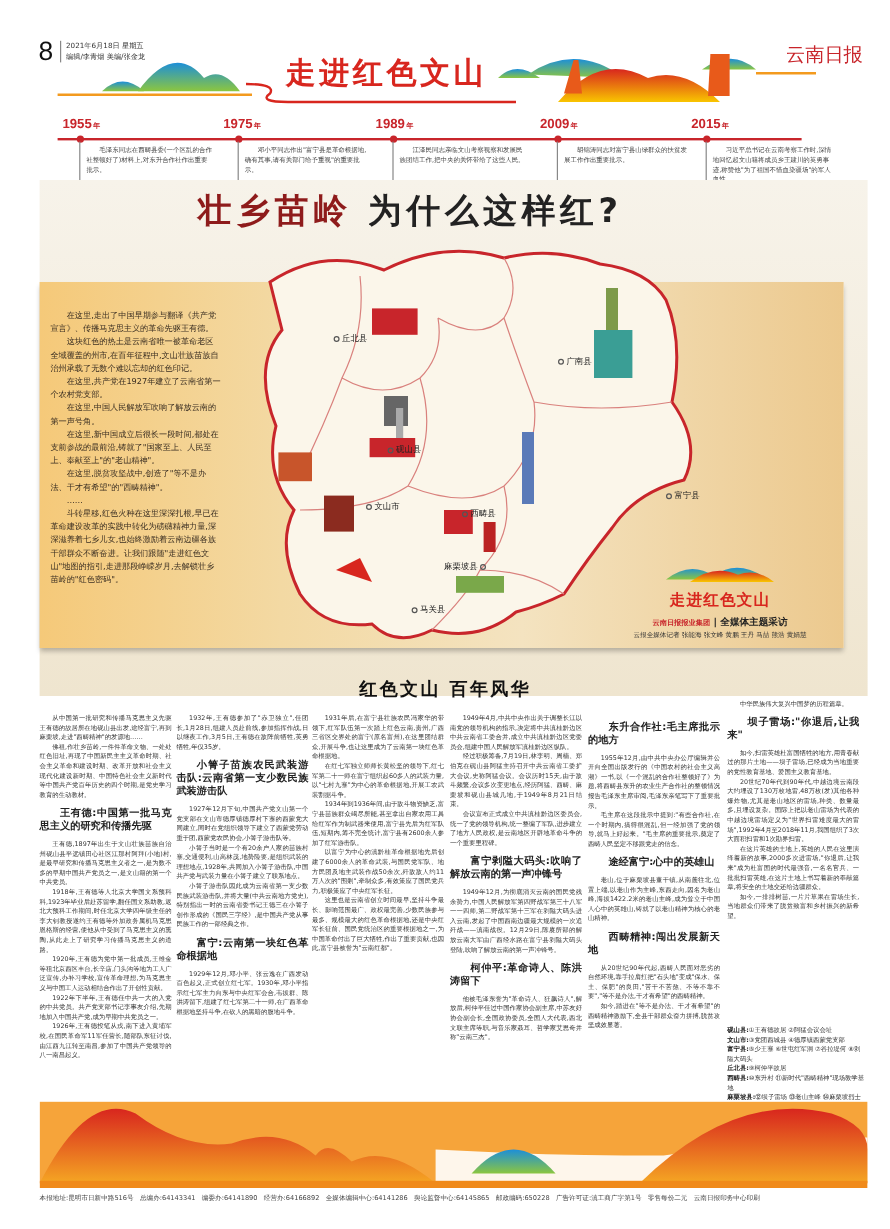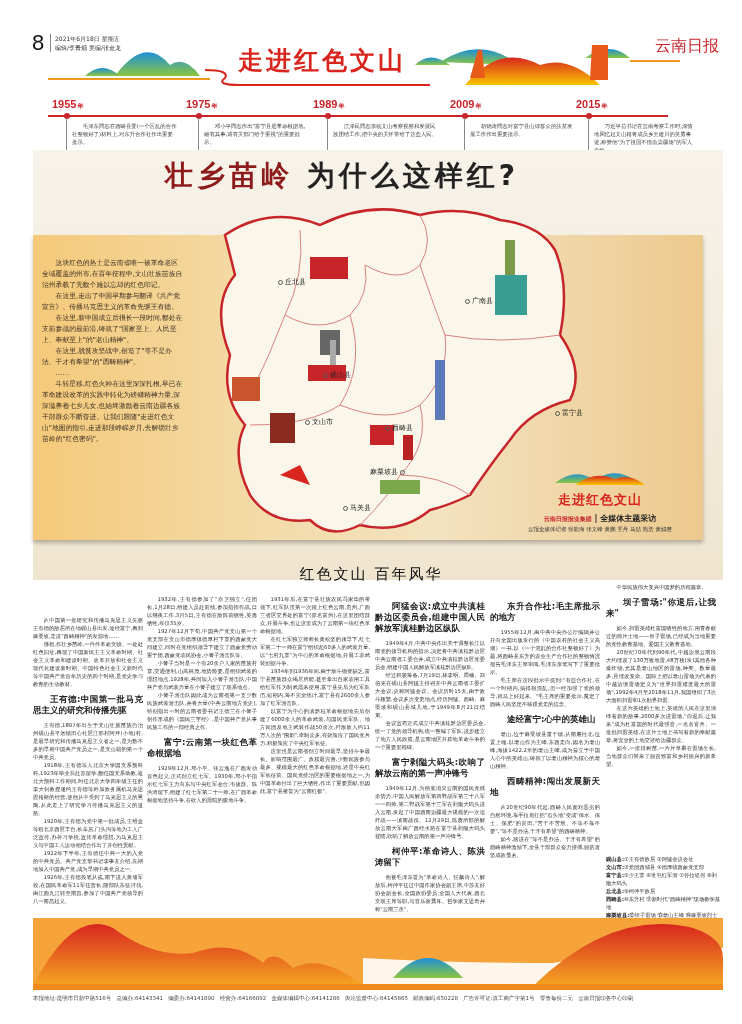--- a/index.html
+++ b/index.html
@@ -21,21 +21,21 @@
 .headline{left:165px;top:157px;font-size:28px;font-weight:bold;color:#222;letter-spacing:4px}
 .headline .red{color:#8e1b1b;font-family:"DejaVu Serif",serif;}
 .intro{left:42px;top:258px;width:142px;font-size:6.8px;line-height:11px;color:#3a2e22}
 .intro p{text-indent:2em}
 .place{font-size:7px;color:#222;display:flex;align-items:center;gap:2px}
 .place .dot{width:5px;height:5px;border:1px solid #555;border-radius:50%}
 .promo{left:515px;top:465px;width:170px;text-align:center}
 .promo-title{font-size:13px;color:#d8261e;font-weight:bold;letter-spacing:1px}
 .promo-sub{font-size:8px;font-weight:bold;color:#222;margin-top:4px}
 .promo-credits{font-size:5.5px;color:#333;margin-top:2px}
-.sec-title{left:0;top:565px;width:742px;text-align:center;font-size:15px;font-weight:normal;letter-spacing:2px;color:#111}
+.sec-title{left:0;top:565px;width:742px;text-align:center;font-size:15px;font-weight:bold;letter-spacing:2px;color:#111}
 .col{font-size:5.3px;line-height:8px;color:#333;width:110px;text-align:justify}
 .col p{text-indent:2em}
 .col h3{font-size:8.5px;line-height:11px;font-weight:bold;color:#222;margin:6px 0 5px;text-indent:2em}
 .footer-hills{left:33px;top:918px;width:690px;height:72px}
 .footer-text{left:33px;top:995px;width:690px;font-size:5.5px;color:#444;white-space:nowrap}
 .legend{font-size:5.3px;line-height:8px;color:#333}
 .legend b{color:#222}
 </style>
 </head>
 <body>
@@ -109,22 +109,24 @@
 
 <div class="abs mapbg"></div>
 <div class="abs scroll"></div>
 
 <div class="abs headline">
   <span class="red">壮乡苗岭</span>
   <span>为什么这样红?</span>
 </div>
 
 <div class="abs intro">
+  <p>在这里,走出了中国早期参与翻译《共产党宣言》、传播马克思主义的革命先驱王有德。</p>
   <p>这块红色的热土是云南省唯一被革命老区全域覆盖的州市,在百年征程中,文山壮族苗族自治州承载了无数个难以忘却的红色印记。</p>
-  <p>在这里,走出了中国早期参与翻译《共产党宣言》、传播马克思主义的革命先驱王有德。</p>
+  <p>在这里,共产党在1927年建立了云南省第一个农村党支部。</p>
+  <p>在这里,中国人民解放军吹响了解放云南的第一声号角。</p>
   <p>在这里,新中国成立后很长一段时间,都处在支前参战的最前沿,铸就了"国家至上、人民至上、奉献至上"的"老山精神"。</p>
   <p>在这里,脱贫攻坚战中,创造了"等不是办法、干才有希望"的"西畴精神"。</p>
   <p>……</p>
   <p>斗转星移,红色火种在这里深深扎根,早已在革命建设改革的实践中转化为磅礴精神力量,深深滋养着七乡儿女,也始终激励着云南边疆各族干部群众不断奋进。让我们跟随"走进红色文山"地图的指引,走进那段峥嵘岁月,去解锁壮乡苗岭的"红色密码"。</p>
 </div>
 
 <svg class="abs" style="left:190px;top:195px" width="420" height="370">
   <path d="M35 40 Q80 10 130 30 Q180 5 230 20 Q270 10 310 25 Q350 30 365 55 Q380 90 370 140 Q395 175 380 205 Q340 215 320 245 Q300 270 280 300 Q260 310 240 315 Q210 340 170 330 Q140 345 120 325 Q80 330 60 300 Q40 260 55 230 Q30 200 40 160 Q20 110 45 80 Z" fill="#fbf6ea" stroke="#c8252b" stroke-width="2.5"></path>
   <path d="M110 35 Q115 80 95 120 Q130 140 160 120 Q180 100 175 70 M175 70 Q210 90 230 70 Q245 45 230 20 M95 120 Q80 160 60 200 M160 120 Q175 170 150 210 Q120 230 60 230 M150 210 Q200 230 230 210 Q260 180 255 140 Q240 100 230 70 M255 140 Q310 150 370 140 M230 210 Q240 250 210 280 Q200 300 170 330 M210 280 Q250 280 280 300" fill="none" stroke="#d9817d" stroke-width="1"></path>
   <rect x="120" y="62" width="38" height="22" fill="#c8252b"></rect>
@@ -180,50 +182,50 @@
     <path d="M10 18 Q30 2 50 15 Q70 0 95 18 Z" fill="url(#gblue)"></path>
     <path d="M30 20 Q50 5 70 14 Q85 8 100 20 Z" fill="url(#gred)"></path>
   </svg>
   <div class="promo-title">走进红色文山</div>
   <div class="promo-sub"><span style="color:#c8252b;font-size:6px">云南日报报业集团</span> | <span>全媒体主题采访</span></div>
   <div class="promo-credits">云报全媒体记者 张能海 张文峰 黄鹏 王丹 马喆 熊浩 黄娟慧</div>
 </div>
 
 <div class="abs sec-title">红色文山 百年风华</div>
 
-<div class="abs col" style="left:33px;top:616px">
+<div class="abs col" style="left:33px;top:595px">
   <p>从中国第一批研究和传播马克思主义先驱王有德的故居所在地砚山县出发,途经富宁,再到麻栗坡,走进"西畴精神"的发源地……</p>
   <p>佛祖,作壮乡苗岭,一件件革命文物、一处处红色旧址,再现了中国新民主主义革命时期、社会主义革命和建设时期、改革开放和社会主义现代化建设新时期、中国特色社会主义新时代等中国共产党百年历史的四个时期,是党史学习教育的生动教材。</p>
   <h3>王有德:中国第一批马克思主义的研究和传播先驱</h3>
   <p>王有德,1897年出生于文山壮族苗族自治州砚山县平远镇田心社区江那村阿拜(小地)村,是最早研究和传播马克思主义者之一,是为数不多的早期中国共产党员之一,是文山籍的第一个中共党员。</p>
   <p>1918年,王有德等人北京大学国文系预科科,1923年毕业后赴苏留学,翻任国文系助教,返北大预科工作期间,时任北京大学四年级主任的李大钊教授遂约王有德等外加政务属机马克思恩格斯的经营,使他从中受到了马克思主义的熏陶,从此走上了研究学习传播马克思主义的道路。</p>
   <p>1920年,王有德为党中第一批成员,王维金等租北京西区丰台,长辛店,门头沟等地为工人广泛宣传,办补习学校,宣传革命理想,为马克思主义与中国工人运动相结合作出了开创性贡献。</p>
   <p>1922年下半年,王有德任中共一大的入党的中共党员。共产党支部书记李事友介绍,先期地加入中国共产党,成为早期中共党员之一。</p>
   <p>1926年,王有德投笔从戎,南下进入黄埔军校,在国民革命军11军任营长,随部队东征讨伐,由江西九江转至南昌,参加了中国共产党领导的八一南昌起义。</p>
 </div>
 
 <div class="abs col" style="left:147px;top:595px">
   <p>1932年,王有德参加了"赤卫独立",任团长,1月28日,组建人员赴前线,参加指挥作战,日以继夜工作,3月5日,王有德在敌阵前牺牲,英勇牺牲,年仅35岁。</p>
+  <h3>小箐子苗族农民武装游击队:云南省第一支少数民族武装游击队</h3>
   <p>1927年12月下旬,中国共产党文山第一个党支部在文山市德厚镇德厚村下寨的西蒙党大同建立,同时在党组织领导下建立了西蒙党劳动重于团,西蒙党农民协会,小箐子游击队等。</p>
   <p>小箐子当时是一个有20余户人家的苗族村寨,交通便利,山高林茂,地势险要,是组织武装的理想地点,1928年,共同加入小箐子游击队,中国共产党与武装力量在小箐子建立了联系地点。</p>
   <p>小箐子游击队因此成为云南省第一支少数民族武装游击队,并将大量(中共云南地方党史),特别指出一时的云南省委书记王德三在小箐子创作形成的《国民三字经》,是中国共产党从事民族工作的一部经典之作。</p>
   <h3>富宁:云南第一块红色革命根据地</h3>
   <p>1929年12月,邓小平、张云逸在广西发动百色起义,正式创立红七军。1930年,邓小平指示红七军主力向东与中央红军会合,韦拔群、陈洪涛留下,组建了红七军第二十一师,在广西革命根据地坚持斗争,在砍人的黑暗的腹地斗争。</p>
 </div>
 
 <div class="abs col" style="left:260px;top:595px">
   <p>1931年后,在富宁县壮族农民冯家华的带领下,红军队伍第一次踏上红色云南,贵州,广西三省区交界处的富宁(原名富州),在这里团结群众,开展斗争,也让这里成为了云南第一块红色革命根据地。</p>
   <p>在红七军独立师师长黄松坚的领导下,红七军第二十一师在富宁组织起60多人的武装力量,以"七村九寨"为中心的革命根据地,开展工农武装割据斗争。</p>
   <p>1934年到1936年间,由于敌斗物资缺乏,富宁县苗族群众竭尽所能,甚至拿出自家农用工具给红军作为制武器来使用,富宁县先后为红军队伍,短期内,筹不完全统计,富宁县有2600余人参加了红军游击队。</p>
   <p>以富宁为中心的滇黔桂革命根据地先后创建了6000余人的革命武装,与国民党军队、地方民团及地主武装作战50余次,歼敌敌人约11万人次的"围剿",牵制众多,有效策应了国民党兵力,积极策应了中央红军长征。</p>
   <p>这里也是云南省创立时间最早,坚持斗争最长、影响范围最广、政权最完善,少数民族参与最多、规模最大的红色革命根据地,还是中央红军长征前、国民党统治区的重要根据地之一,为中国革命付出了巨大牺牲,作出了重要贡献,也因此,富宁县被誉为"云南红都"。</p>
 </div>
 
 <div class="abs col" style="left:375px;top:595px">
-  <h3>阿猛会议:成立中共滇桂黔边区委员会,组建中国人民解放军滇桂黔边区纵队</h3>
   <p>1949年4月,中共中央作出关于调整长江以南党的领导机构的指示,决定将中共滇桂黔边区中共云南省工委合并,成立中共滇桂黔边区党委员会,组建中国人民解放军滇桂黔边区纵队。</p>
   <p>经过积极筹备,7月19日,林李明、周楠、郑伯克在砚山县阿猛主持召开中共云南省工委扩大会议,史称阿猛会议。会议历时15天,由于敌斗频繁,会议多次变更地点,经历阿猛、西畴、麻栗坡和砚山县城几地,于1949年8月21日结束。</p>
   <p>会议宣布正式成立中共滇桂黔边区委员会,统一了党的领导机构,统一整编了军队,进步建立了地方人民政权,是云南地区开辟地革命斗争的一个重要里程碑。</p>
   <h3>富宁剥隘大码头:吹响了解放云南的第一声冲锋号</h3>
   <p>1949年12月,为彻底消灭云南的国民党残余势力,中国人民解放军第四野战军第三十八军一一四师,第二野战军第十三军在剥隘大码头进入云南,发起了中国西南边疆最大规模的一次追歼战——滇南战役。12月29日,陈赓所部的解放云南大军由广西经水路在富宁县剥隘大码头登陆,吹响了解放云南的第一声冲锋号。</p>
   <h3>柯仲平:革命诗人、陈洪涛留下</h3>
   <p>他被毛泽东誉为"革命诗人、狂飙诗人",解放后,柯仲平任过中国作家协会副主席,中苏友好协会副会长,全国政协委员,全国人大代表,西北文联主席等职,与音乐家聂耳、哲学家艾思奇并称"云南三杰"。</p>
 </div>
 
 <div class="abs col" style="left:490px;top:595px">

